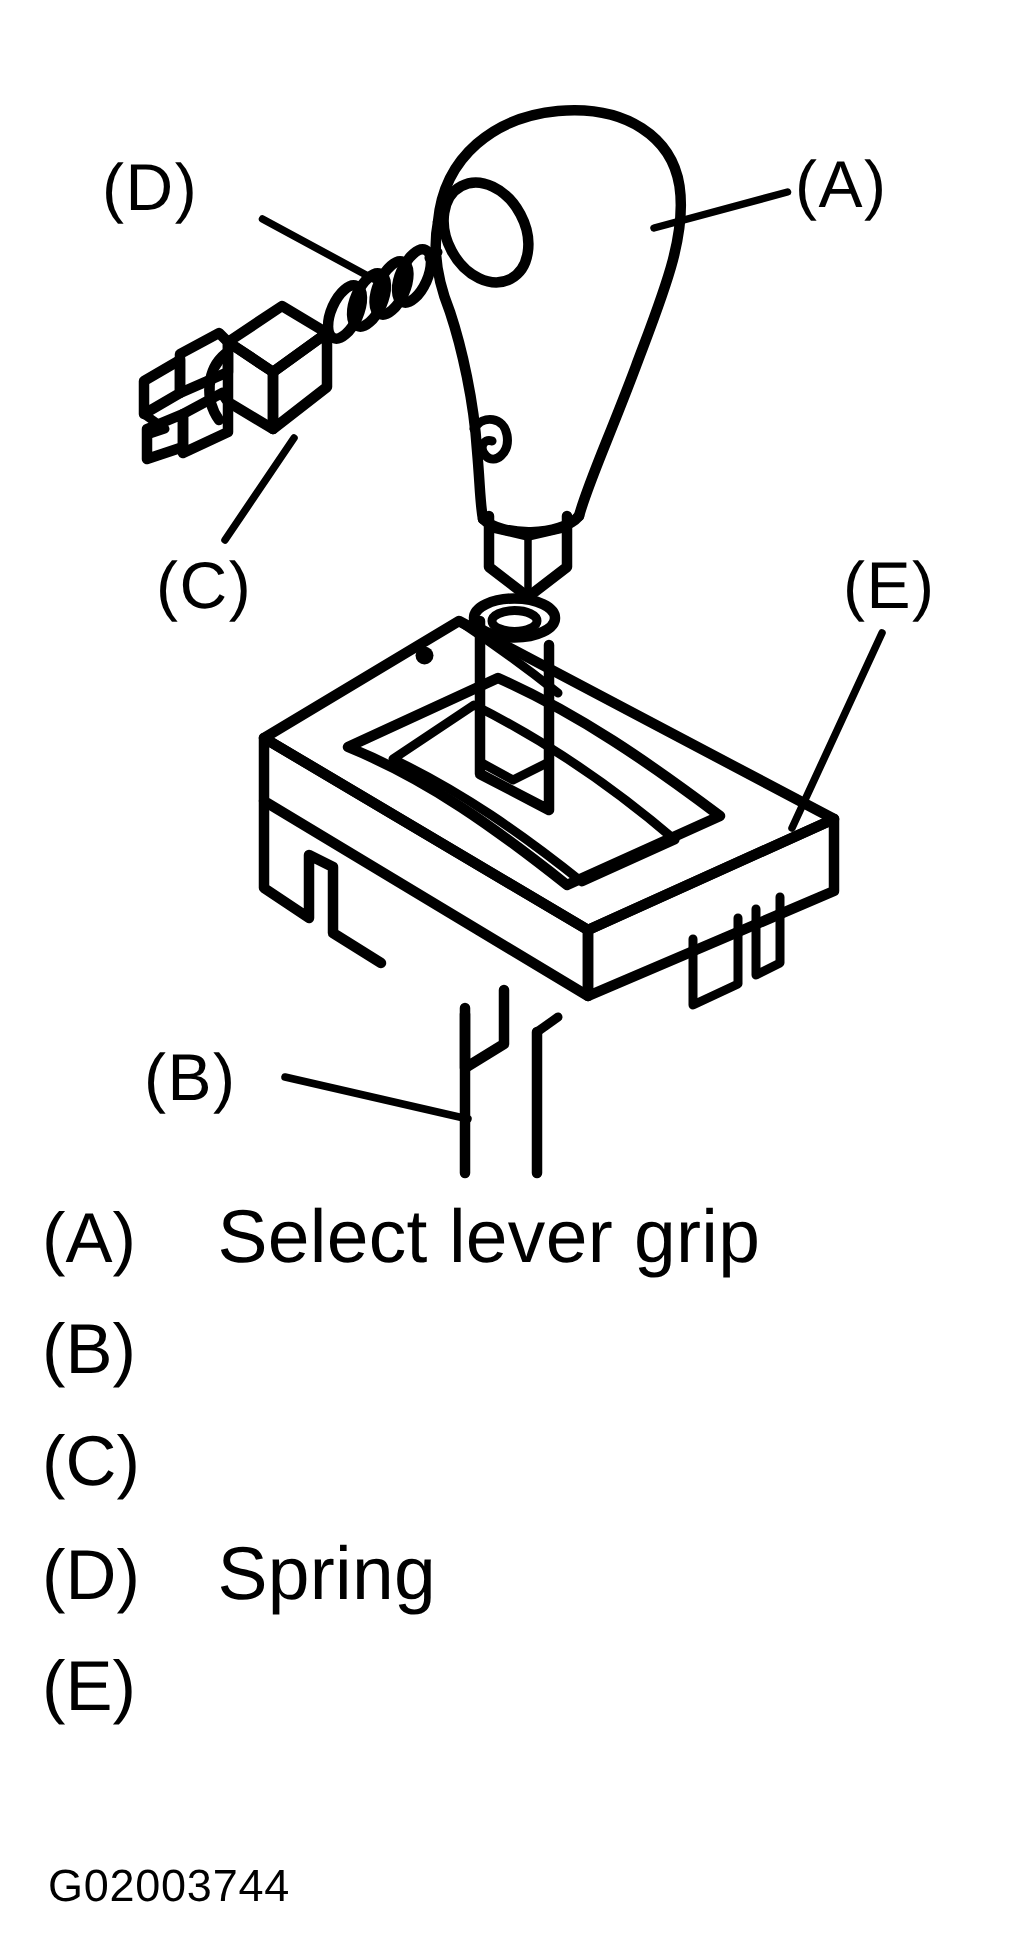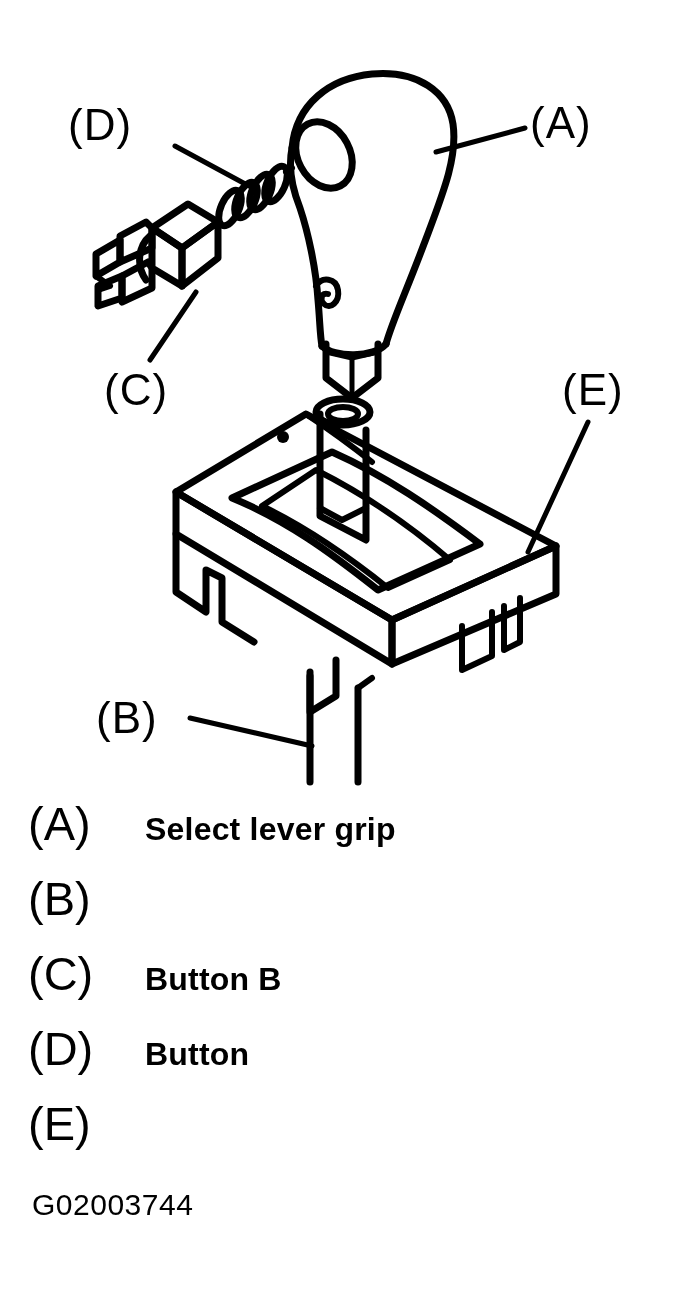--- a/index.html
+++ b/index.html
@@ -58,30 +58,30 @@
     width: 145px;
     padding-left: 28px;
     box-sizing: border-box;
     font-size: 47px;
     line-height: 58px;
     font-weight: 400;
     letter-spacing: 0px;
     white-space: pre;
   }
   .legend-label {
-    font-size: 32px;
+    font-size: 50px;
     line-height: 58px;
-    font-weight: 700;
+    font-weight: 400;
     letter-spacing: 0.2px;
     white-space: pre;
   }
   #figure-id {
     position: absolute;
     left: 32px;
-    top: 1188px;
+    top: 1241px;
     font-size: 30px;
     line-height: 34px;
     letter-spacing: 0.5px;
     white-space: pre;
   }
 </style>
 </head>
 <body>
 
 <div id="page">
@@ -206,25 +206,24 @@
   <div id="legend">
     <div class="legend-row">
       <span class="legend-key">(A)</span>
       <span class="legend-label">Select lever grip</span>
     </div>
     <div class="legend-row">
       <span class="legend-key">(B)</span>
     </div>
     <div class="legend-row">
       <span class="legend-key">(C)</span>
-      <span class="legend-label">Button B</span>
     </div>
     <div class="legend-row">
       <span class="legend-key">(D)</span>
-      <span class="legend-label">Button</span>
+      <span class="legend-label">Spring</span>
     </div>
     <div class="legend-row">
       <span class="legend-key">(E)</span>
     </div>
   </div>
 
   <div id="figure-id">G02003744</div>
 
 </div>
 

